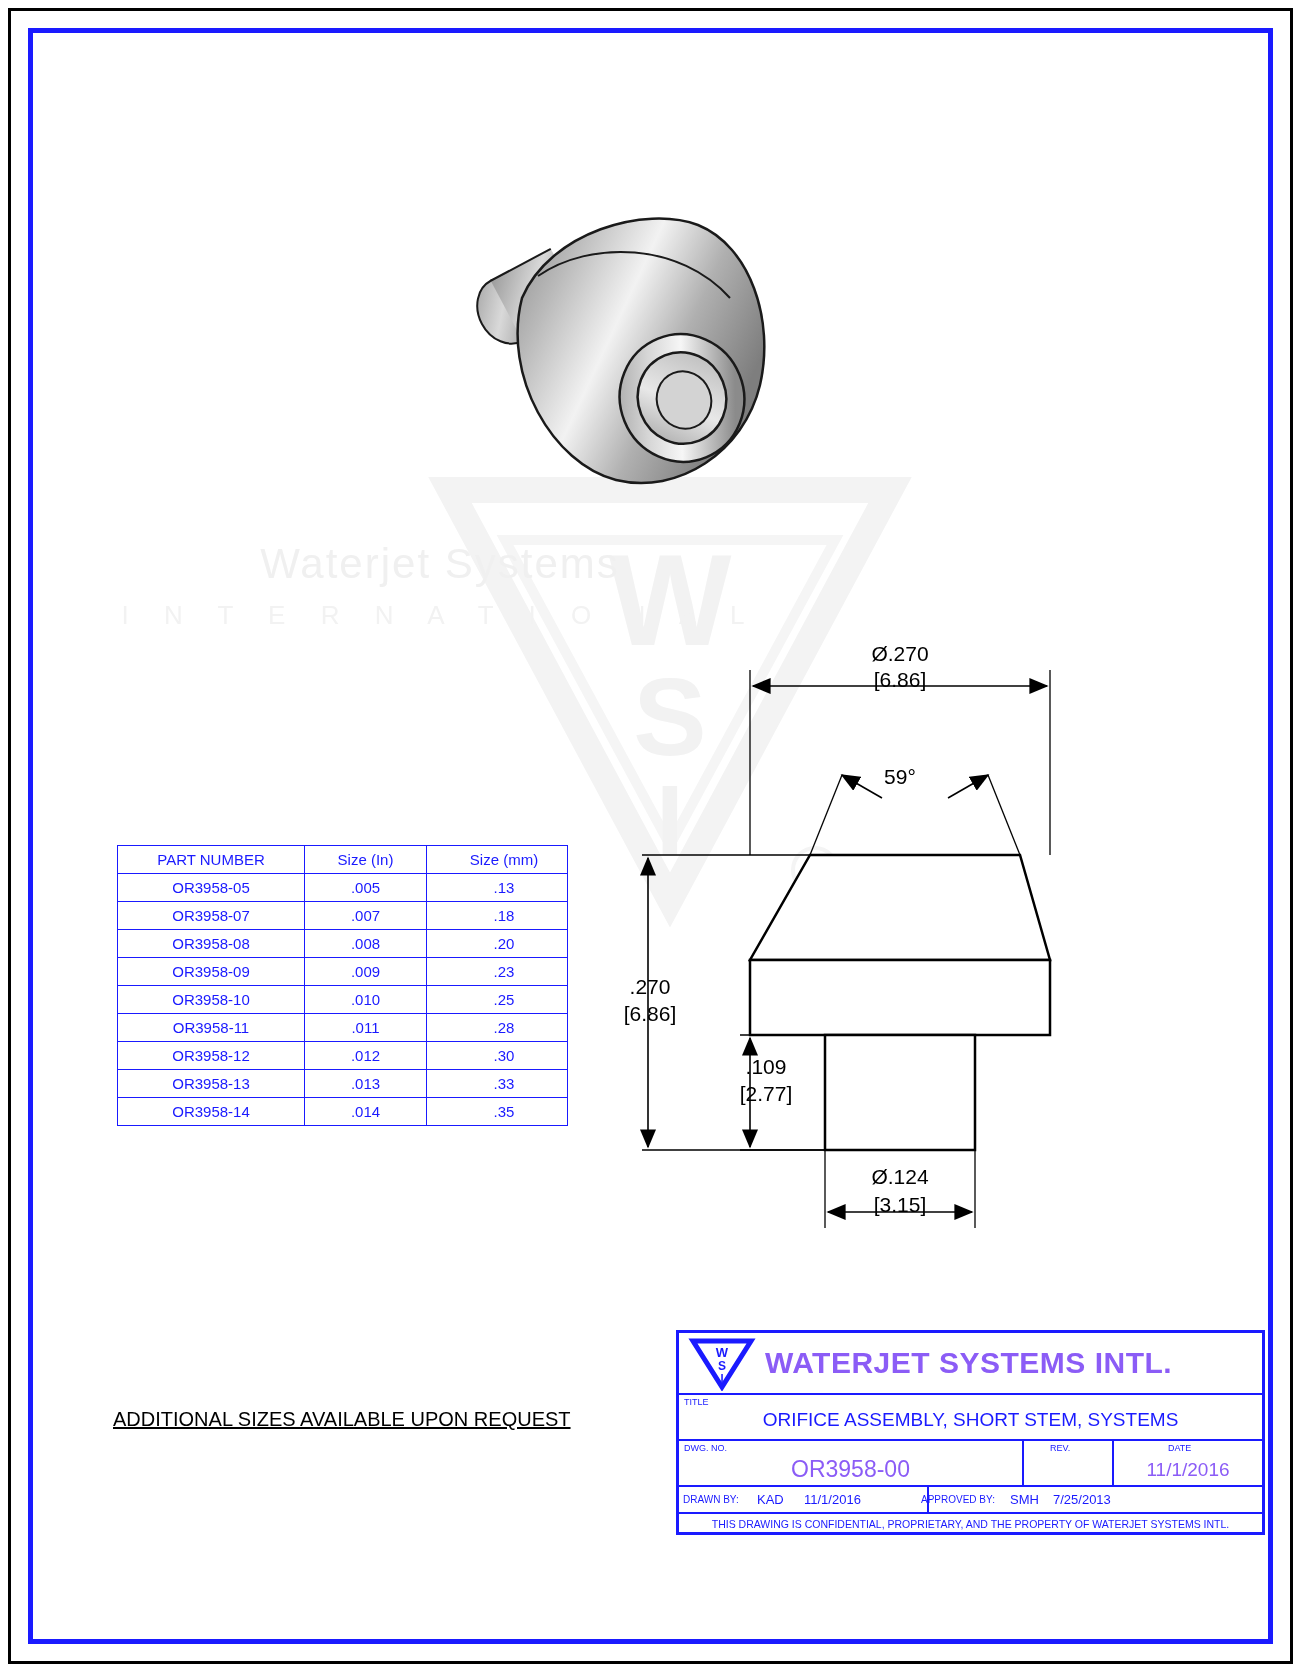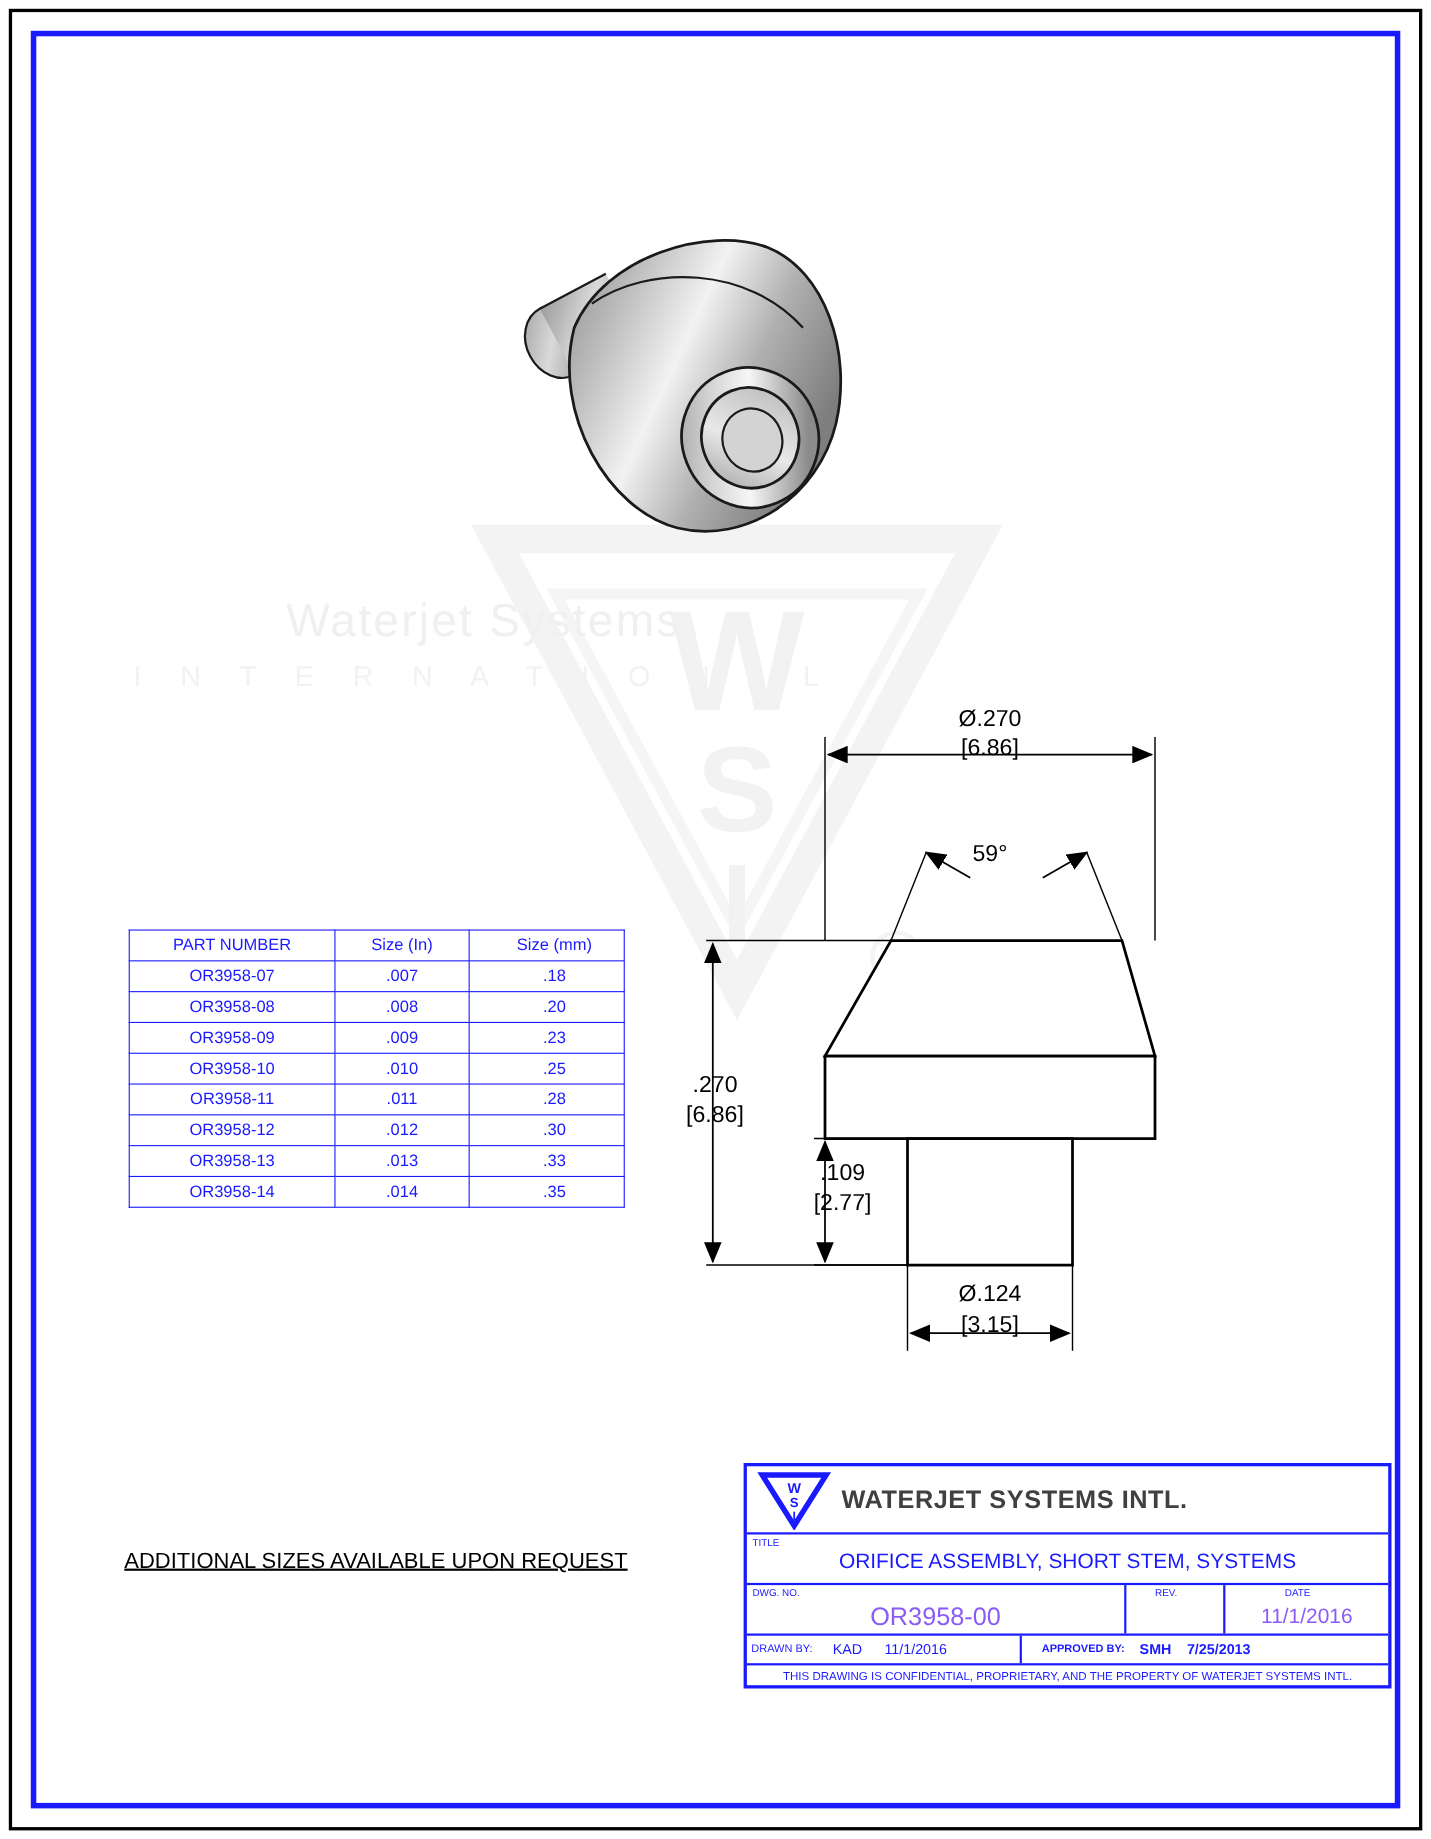--- a/index.html
+++ b/index.html
@@ -129,23 +129,23 @@
     box-sizing: border-box;
     background: #ffffff;
   }
   .tb-row { position: absolute; left: 0; width: 100%; box-sizing: border-box; }
   .tb-company {
     top: 0; height: 62px;
     border-bottom: 2px solid #1a1aff;
     display: flex; align-items: center;
   }
   .tb-company-name {
-    font-size: 23px;
+    font-size: 30px;
     font-weight: bold;
-    color: #404040;
+    color: #8b5cf6;
     letter-spacing: 0.5px;
     margin-left: 8px;
   }
   .logo-box { width: 70px; height: 56px; margin-left: 8px; position: relative; }
   .tb-title {
     top: 62px; height: 46px;
     border-bottom: 2px solid #1a1aff;
     padding-left: 16px;
   }
   .tb-caption {
@@ -173,21 +173,21 @@
     position: absolute; left: 0; right: 0; top: 15px;
     text-align: center; font-size: 23px; color: #8b5cf6;
   }
   .cell-main.small { font-size: 19px; top: 18px; }
   .tb-by {
     top: 154px; height: 27px;
     border-bottom: 2px solid #1a1aff;
   }
   .tb-by .cell { position: absolute; top: 0; height: 100%; box-sizing: border-box; }
   .c-drawn { left: 0; width: 250px; border-right: 2px solid #1a1aff; }
-  .c-appr { left: 264px; right: 0; font-weight: bold; }
+  .c-appr { left: 238px; right: 0; }
   .by-label {
     position: absolute; left: 4px; top: 7px;
     font-size: 10px; color: #1a1aff;
   }
   .by-val {
     position: absolute; top: 5px;
     font-size: 13px; color: #1a1aff;
   }
   .tb-conf {
     top: 181px; height: 21px;
@@ -270,20 +270,25 @@
   <table class="part-table">
     <thead>
       <tr>
         <th>PART NUMBER</th>
         <th>Size (In)</th>
         <th>Size (mm)</th>
       </tr>
     </thead>
     <tbody>
       <tr>
+        <td>OR3958-05</td>
+        <td>.005</td>
+        <td>.13</td>
+      </tr>
+      <tr>
         <td>OR3958-07</td>
         <td>.007</td>
         <td>.18</td>
       </tr>
       <tr>
         <td>OR3958-08</td>
         <td>.008</td>
         <td>.20</td>
       </tr>
       <tr>

